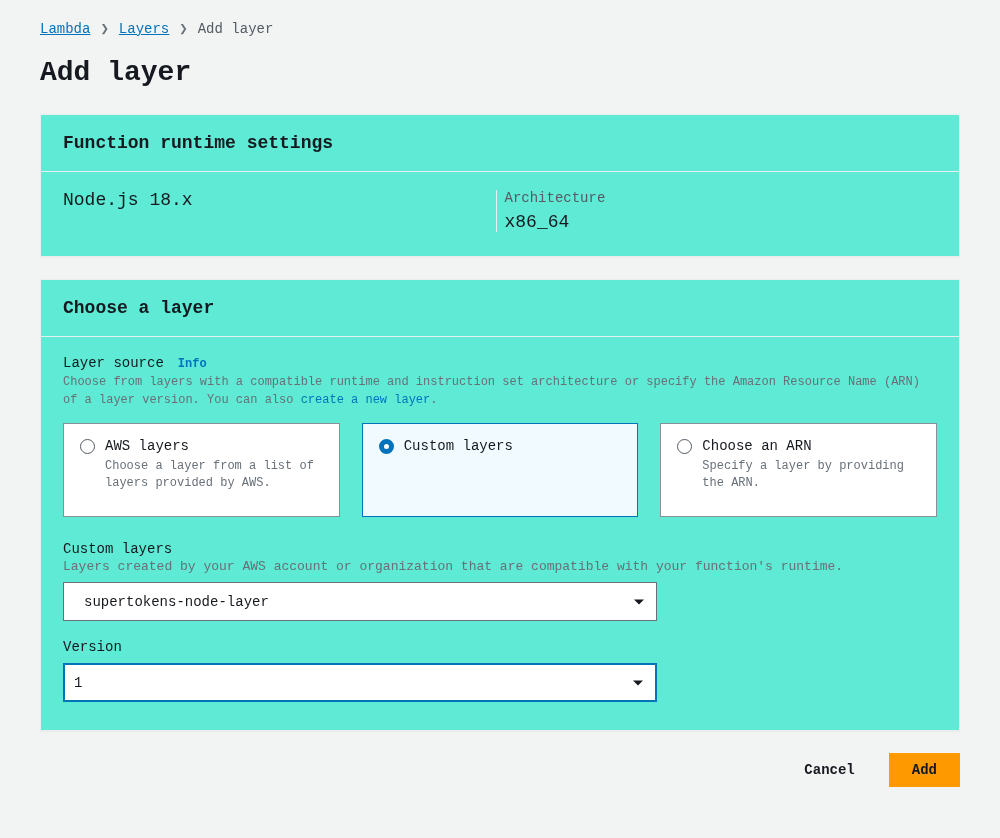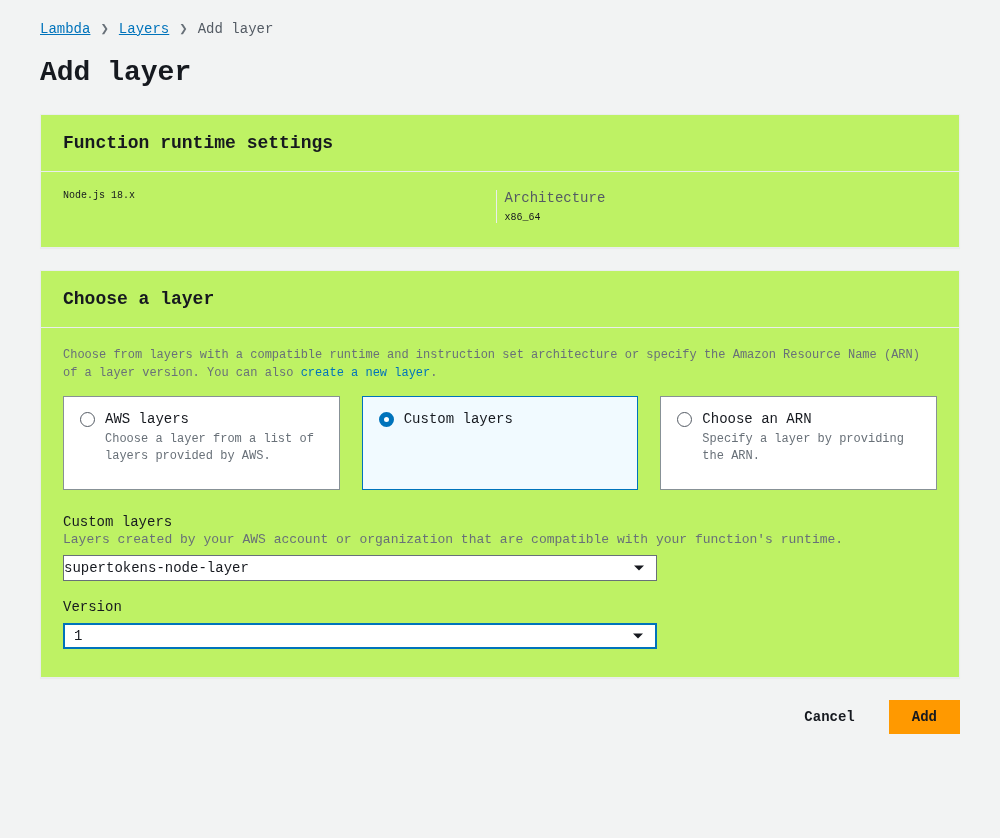--- a/index.html
+++ b/index.html
@@ -37,21 +37,21 @@
     .breadcrumb .current {
       color: #545b64;
     }
     h1.page-title {
       font-size: 28px;
       font-weight: 700;
       margin-bottom: 26px;
       color: #16191f;
     }
     .panel {
-      background: #bef264;
+      background: #5eead4;
       border: 1px solid #eaeded;
       margin-bottom: 22px;
       box-shadow: 0 1px 1px rgba(0,0,0,0.03);
     }
     .panel-header {
       padding: 18px 22px;
       border-bottom: 1px solid #eaeded;
       background: #fafafa00;
     }
     .panel-header h2 {
@@ -74,21 +74,21 @@
       border-left: 1px solid #eaeded;
       padding-left: 8px;
     }
     .kv-label {
       color: #545b64;
       font-size: 14px;
       margin-bottom: 6px;
     }
     .kv-value {
       color: #16191f;
-      font-size: 10px;
+      font-size: 18px;
     }
     .section-label-row {
       display: flex;
       align-items: baseline;
       gap: 14px;
       margin-bottom: 2px;
     }
     .section-label {
       font-size: 14px;
       font-weight: 400;
@@ -165,24 +165,24 @@
       color: #16191f;
       margin-bottom: 2px;
     }
     .field-desc {
       font-size: 13px;
       color: #687078;
       margin-bottom: 8px;
     }
     .select {
       width: 68%;
-      height: 26px;
+      height: 39px;
       border: 1px solid #687078;
       background: #fff;
-      padding: 0 36px 0 0;
+      padding: 0 36px 0 20px;
       font-size: 14px;
       color: #16191f;
       position: relative;
       display: flex;
       align-items: center;
       cursor: pointer;
     }
     .select.focused {
       border: 2px solid #0073bb;
       padding-left: 9px;
@@ -253,20 +253,24 @@
       </div>
     </div>
   </div>
 
   <div class="panel">
     <div class="panel-header">
       <h2>Choose a layer</h2>
     </div>
     <div class="panel-body">
 
+      <div class="section-label-row">
+        <span class="section-label">Layer source</span>
+        <span class="info-link">Info</span>
+      </div>
       <div class="section-desc">
         <span>Choose from layers with a compatible runtime and instruction set architecture or specify the Amazon Resource Name (ARN) of a layer version. You can also </span><a>create a new layer</a><span>.</span>
       </div>
 
       <div class="radio-tiles">
         <div class="radio-tile">
           <div class="radio-tile-header">
             <span class="radio-btn"></span>
             <span class="radio-tile-title">AWS layers</span>
           </div>

